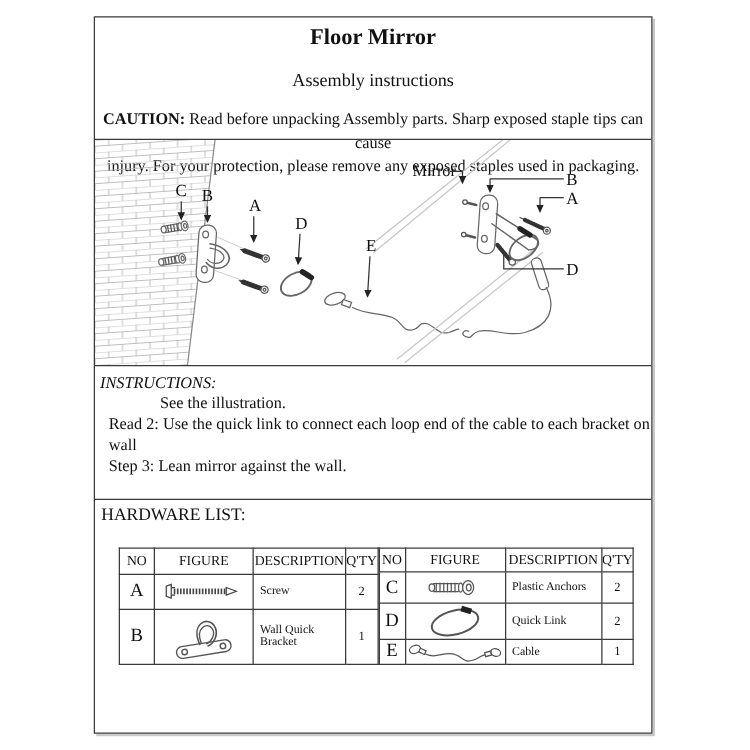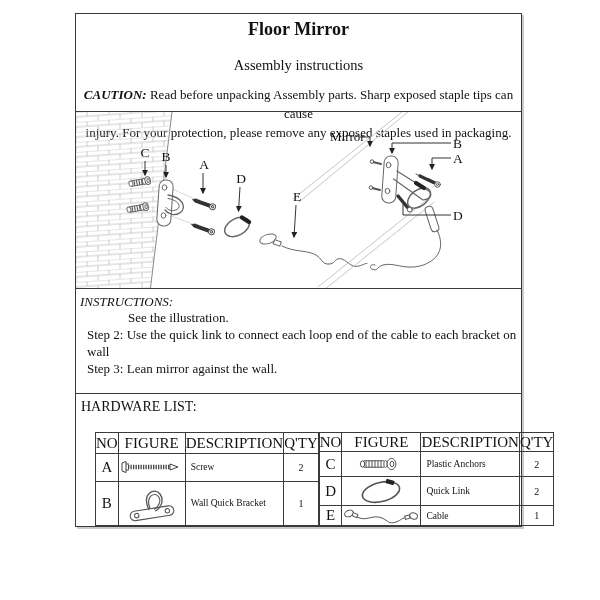--- a/index.html
+++ b/index.html
@@ -2,21 +2,21 @@
 <html><head>
 <meta charset="utf-8">
 <style>
   html,body { margin:0; padding:0; }
   body {
     width:600px; height:600px; position:relative; overflow:hidden;
     background:#ffffff; color:#111;
     font-family:"Liberation Serif", serif;
   }
   .sheet {
-    position:absolute; left:75px; top:13px; width:447px; height:514px;
+    position:absolute; left:75px; top:13px; width:447px; height:574px;
     box-sizing:border-box; background:#fff;
     border:1px solid #3a3a3a; box-shadow:2px 2px 0 #c9c9c9;
     display:flex; flex-direction:column;
   }
   .sec { box-sizing:border-box; border-bottom:1px solid #3a3a3a; }
   .sec-header { height:98px; text-align:center; }
   .title { font-size:18px; font-weight:bold; margin-top:5px; }
   .subtitle { font-size:14.5px; margin-top:17px; }
   .caution { font-size:13px; margin-top:11px; line-height:19px; }
   .sec-diagram { height:181px; position:relative; overflow:hidden; }
@@ -24,26 +24,26 @@
   .sec-instructions { height:107px; font-size:13px; }
   .instr-head { padding:5px 0 0 4px; line-height:15px;font-style:italic; }
   .steps { padding-left:11px; line-height:17px; }
   .step-cont { padding-left:41px; }
   .sec-note { height:59px; font-size:13px; padding:9px 10px 0 9px; line-height:19px; box-sizing:border-box; }
   .sec-hardware { flex:1; border-bottom:none; }
   .hw-head { font-size:14px; padding:5px 0 0 5px; }
   .hw-tables { display:flex; margin:17px 0 0 19px; }
   table { border-collapse:collapse; table-layout:fixed; }
   td { border:1px solid #3a3a3a; text-align:center; padding:0; overflow:hidden; }
-  .h-cell { font-size:15px; height:18px; }
+  .h-cell { font-size:11px; height:18px; }
   .no-cell { font-size:15px; }
   .desc-cell { font-size:9.5px; text-align:left; padding-left:5px; }
   .qty-cell { font-size:10px; }
   .fig-cell svg { display:block; margin:0 auto; }
-  b { font-weight:bold;font-style:italic; }
+  b { font-weight:bold; }
 </style>
 </head>
 <body>
 
 <div class="sheet">
 
   <div class="sec sec-header">
     <div class="title">Floor Mirror</div>
     <div class="subtitle">Assembly instructions</div>
     <div class="caution">
@@ -185,21 +185,21 @@
     </svg>
   </div>
 
   <div class="sec sec-instructions">
     <div class="instr-head">INSTRUCTIONS:</div>
     <div class="steps">
       <div>
         <div class="step-cont">See the illustration.</div>
       </div>
       <div>
-        <div><span>Step 2:</span> <span>Use the quick link to connect each loop end of the cable to each bracket on wall</span></div>
+        <div><span>Read 2:</span> <span>Use the quick link to connect each loop end of the cable to each bracket on wall</span></div>
       </div>
       <div>
         <div><span>Step 3:</span> <span>Lean mirror against the wall.</span></div>
       </div>
     </div>
   </div>
 
 
   <div class="sec sec-hardware">
     <div class="hw-head">HARDWARE LIST:</div>

